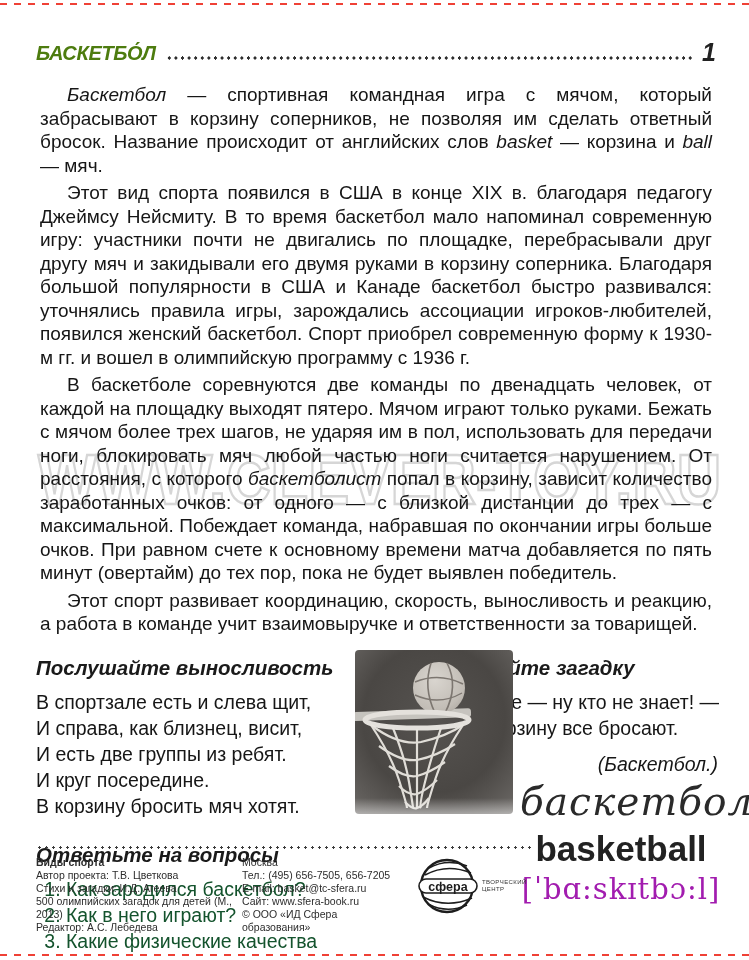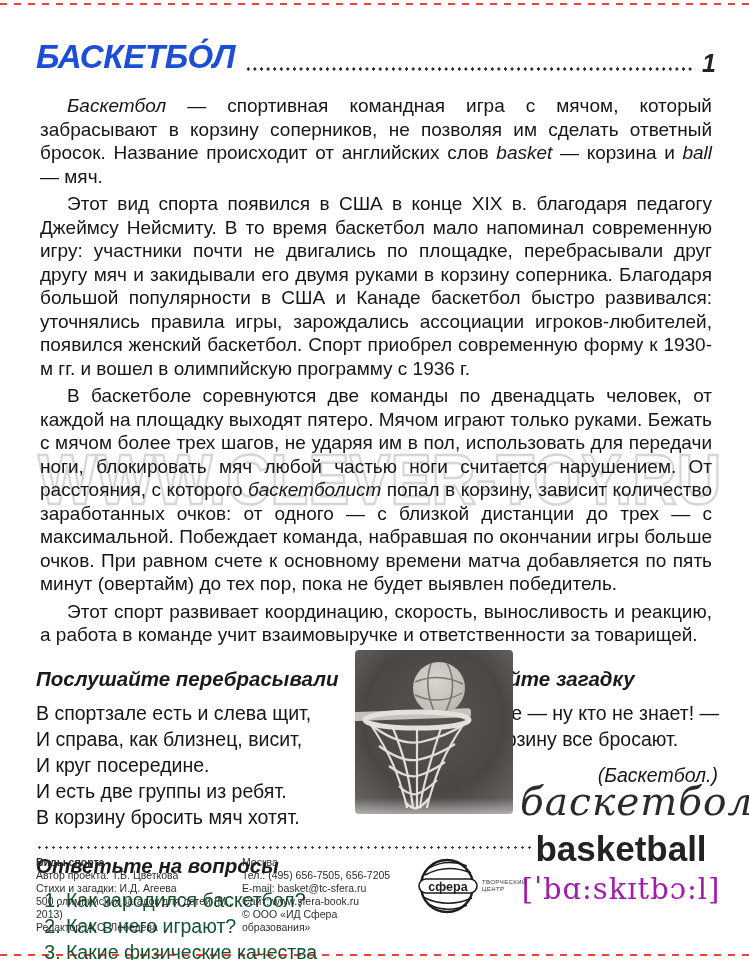--- a/index.html
+++ b/index.html
@@ -19,21 +19,21 @@
     font-weight:bold;font-size:70px;letter-spacing:0px;white-space:nowrap;
     color:rgba(255,255,255,0.4);
     -webkit-text-stroke:2.5px #d6d6d6;
     transform:scaleX(.88) scaleY(1.0);transform-origin:left top;
   }
 
   .content{position:absolute;left:36px;right:33px;top:38px;z-index:1;}
 
   
   .title-row{display:flex;align-items:flex-end;margin-bottom:18px;}
-  .title{margin:0;font-size:33px;font-weight:bold;font-style:italic;letter-spacing:-0.3px;color:#1d4ed8;}
+  .title{margin:0;font-size:20px;font-weight:bold;font-style:italic;letter-spacing:-0.3px;color:#4d7c0f;}
   .leader{flex:1;height:4px;margin:0 8px 5px 10px;
     background-image:radial-gradient(circle,#2e2e2e 1.5px,transparent 1.7px);
     background-size:6.6px 4px;background-repeat:repeat-x;background-position:left bottom;}
   .page-num{font-size:25px;font-weight:bold;font-style:italic;color:#222;margin-bottom:-2px;}
 
   
   .article p{margin:4px;text-indent:27px;font-size:19px;line-height:23.5px;text-align:justify;color:#161616;}
 
   
   .columns{display:flex;margin-top:20px;}
@@ -94,26 +94,26 @@
 
     <main class="article">
       <p><i>Баскетбол</i><span> — спортивная командная игра с мячом, который забрасывают в корзину соперников, не позволяя им сделать ответный бросок. Название происходит от английских слов </span><i>basket</i><span> — корзина и </span><i>ball</i><span> — мяч.</span></p>
       <p><span>Этот вид спорта появился в США в конце XIX в. благодаря педагогу Джеймсу Нейсмиту. В то время баскетбол мало напоминал современную игру: участники почти не двигались по площадке, перебрасывали друг другу мяч и закидывали его двумя руками в корзину соперника. Благодаря большой популярности в США и Канаде баскетбол быстро развивался: уточнялись правила игры, зарождались ассоциации игроков-любителей, появился женский баскетбол. Спорт приобрел современную форму к 1930-м гг. и вошел в олимпийскую программу с 1936 г.</span></p>
       <p><span>В баскетболе соревнуются две команды по двенадцать человек, от каждой на площадку выходят пятеро. Мячом играют только руками. Бежать с мячом более трех шагов, не ударяя им в пол, использовать для передачи ноги, блокировать мяч любой частью ноги считается нарушением. От расстояния, с которого </span><i>баскетболист</i><span> попал в корзину, зависит количество заработанных очков: от одного — с близкой дистанции до трех — с максимальной. Побеждает команда, набравшая по окончании игры больше очков. При равном счете к основному времени матча добавляется по пять минут (овертайм) до тех пор, пока не будет выявлен победитель.</span></p>
       <p><span>Этот спорт развивает координацию, скорость, выносливость и реакцию, а работа в команде учит взаимовыручке и ответственности за товарищей.</span></p>
     </main>
 
     <section class="columns">
       <div class="col-left">
-        <h2 class="sec-heading">Послушайте перебрасывали</h2>
+        <h2 class="sec-heading">Послушайте выносливость</h2>
         <div>
             <div class="poem-line">В спортзале есть и слева щит,</div>
             <div class="poem-line">И справа, как близнец, висит,</div>
+            <div class="poem-line">И есть две группы из ребят.</div>
             <div class="poem-line">И круг посередине.</div>
-            <div class="poem-line">И есть две группы из ребят.</div>
             <div class="poem-line">В корзину бросить мяч хотят.</div>
           </div>
       </div>
       <div class="col-right">
         <h2 class="sec-heading">Отгадайте загадку</h2>
         <div>
             <div class="riddle-line">В той игре — ну кто не знает! —</div>
             <div class="riddle-line">Мяч в корзину все бросают.</div>
           </div>
         <div class="riddle-answer">(Баскетбол.)</div>

